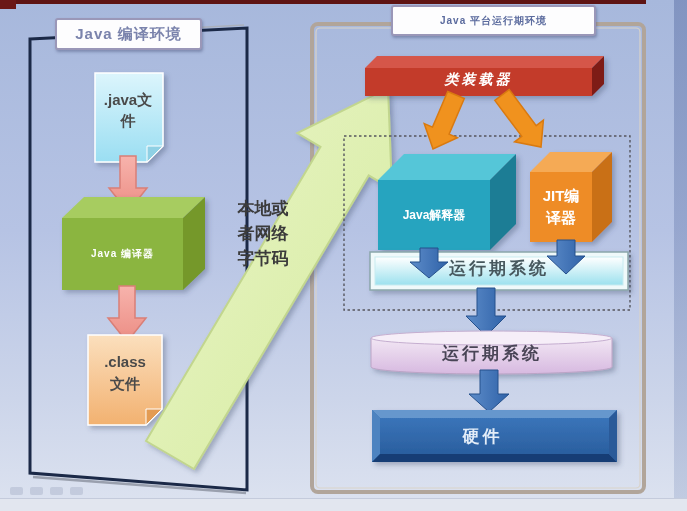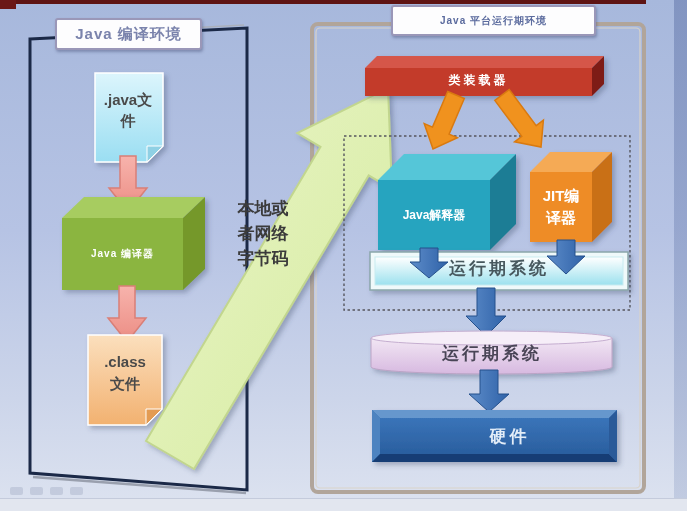--- a/index.html
+++ b/index.html
@@ -195,23 +195,23 @@
     <span>.class</span>
     <span>文件</span>
   </div>
 
   <div class="txt lines" style="left:228px;top:194px;width:70px;height:78px;font-size:17px;color:#3b3b3b;line-height:25px;">
     <span>本地或</span>
     <span>者网络</span>
     <span>字节码</span>
   </div>
 
-  <div class="txt" style="left:365px;top:68px;width:227px;height:24px;font-size:12px;letter-spacing:3px;">类装载器</div>
+  <div class="txt" style="left:365px;top:68px;width:227px;height:24px;font-size:14px;letter-spacing:3px;font-style:italic;">类装载器</div>
   <div class="txt" style="left:378px;top:180px;width:112px;height:70px;font-size:12px;">Java解释器</div>
   <div class="txt lines" style="left:530px;top:174px;width:62px;height:66px;font-size:15px;line-height:22px;">
     <span>JIT编</span>
     <span>译器</span>
   </div>
   <div class="txt" style="left:370px;top:252px;width:258px;height:32px;font-size:17px;color:#47585e;letter-spacing:3px;">运行期系统</div>
   <div class="txt" style="left:372px;top:340px;width:240px;height:26px;font-size:17px;color:#494556;letter-spacing:3px;">运行期系统</div>
-  <div class="txt" style="left:387px;top:422px;width:245px;height:28px;font-size:17px;color:#e3edf8;letter-spacing:3px;">硬件</div>
+  <div class="txt" style="left:360px;top:422px;width:245px;height:28px;font-size:17px;color:#e3edf8;letter-spacing:3px;">硬件</div>
 
 </div>
 
 </body></html>

